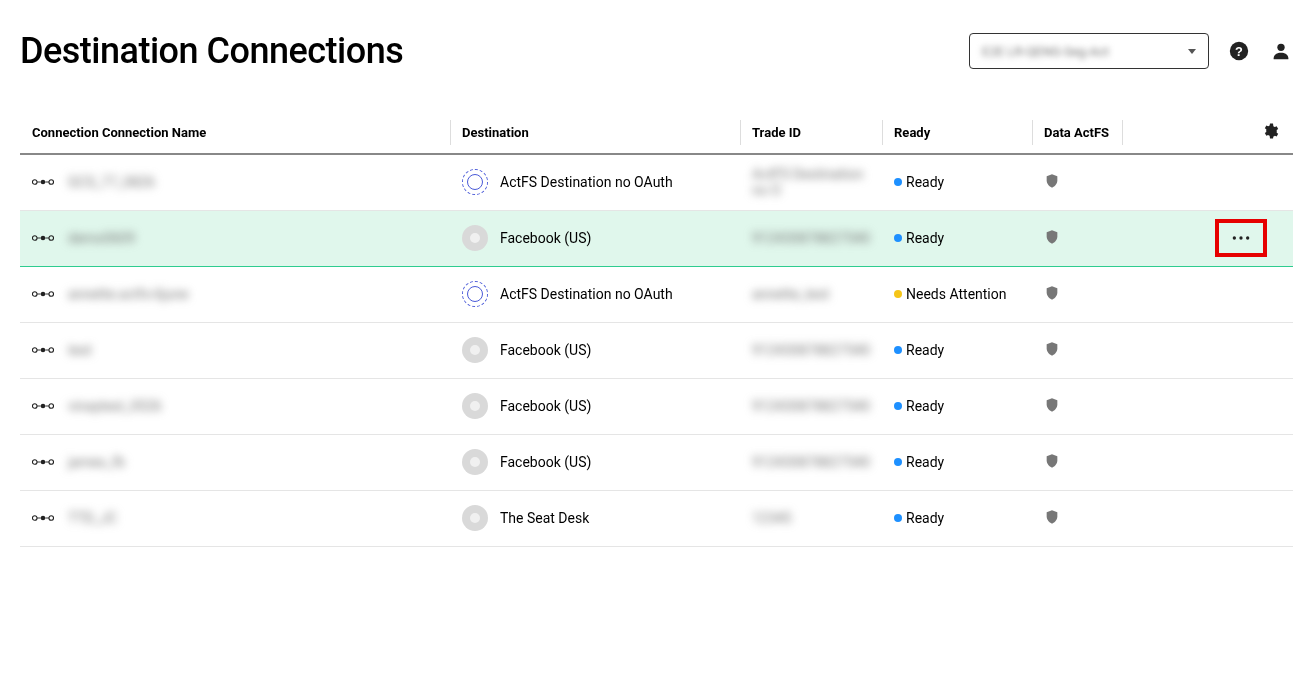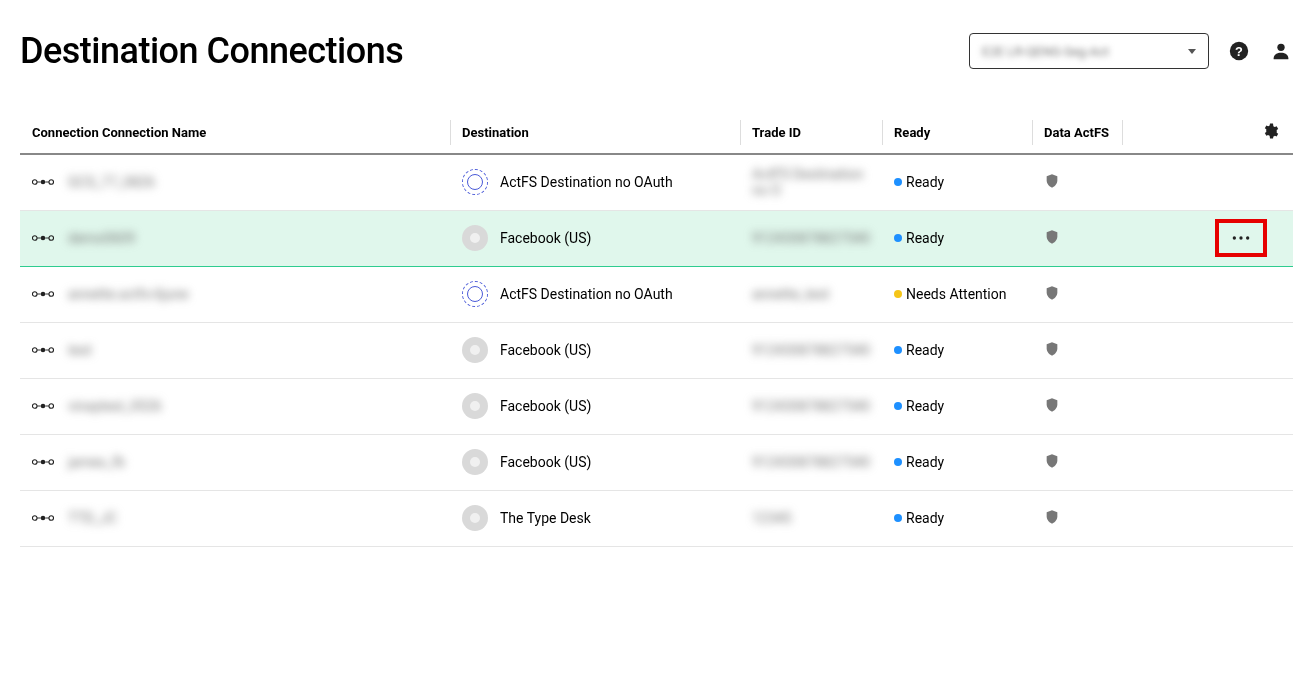--- a/index.html
+++ b/index.html
@@ -443,21 +443,21 @@
                   <line x1="5.5" y1="5" x2="9.5" y2="5" stroke="#222"></line>
                   <line x1="14.5" y1="5" x2="18.5" y2="5" stroke="#222"></line>
                 </svg>
               </span>
               <span class="blurred">TTD_JC</span>
             </div>
           </td>
           <td>
             <div class="dest-cell">
               <span class="dest-icon gray"></span>
-              <span>The Type Desk</span>
+              <span>The Seat Desk</span>
             </div>
           </td>
           <td><span class="blurred">12345</span></td>
           <td>
             <div class="status-cell">
               <span class="dot blue"></span>
               <span>Ready</span>
             </div>
           </td>
           <td><span class="shield"><svg viewBox="0 0 24 24" width="16" height="20" fill="#777">

